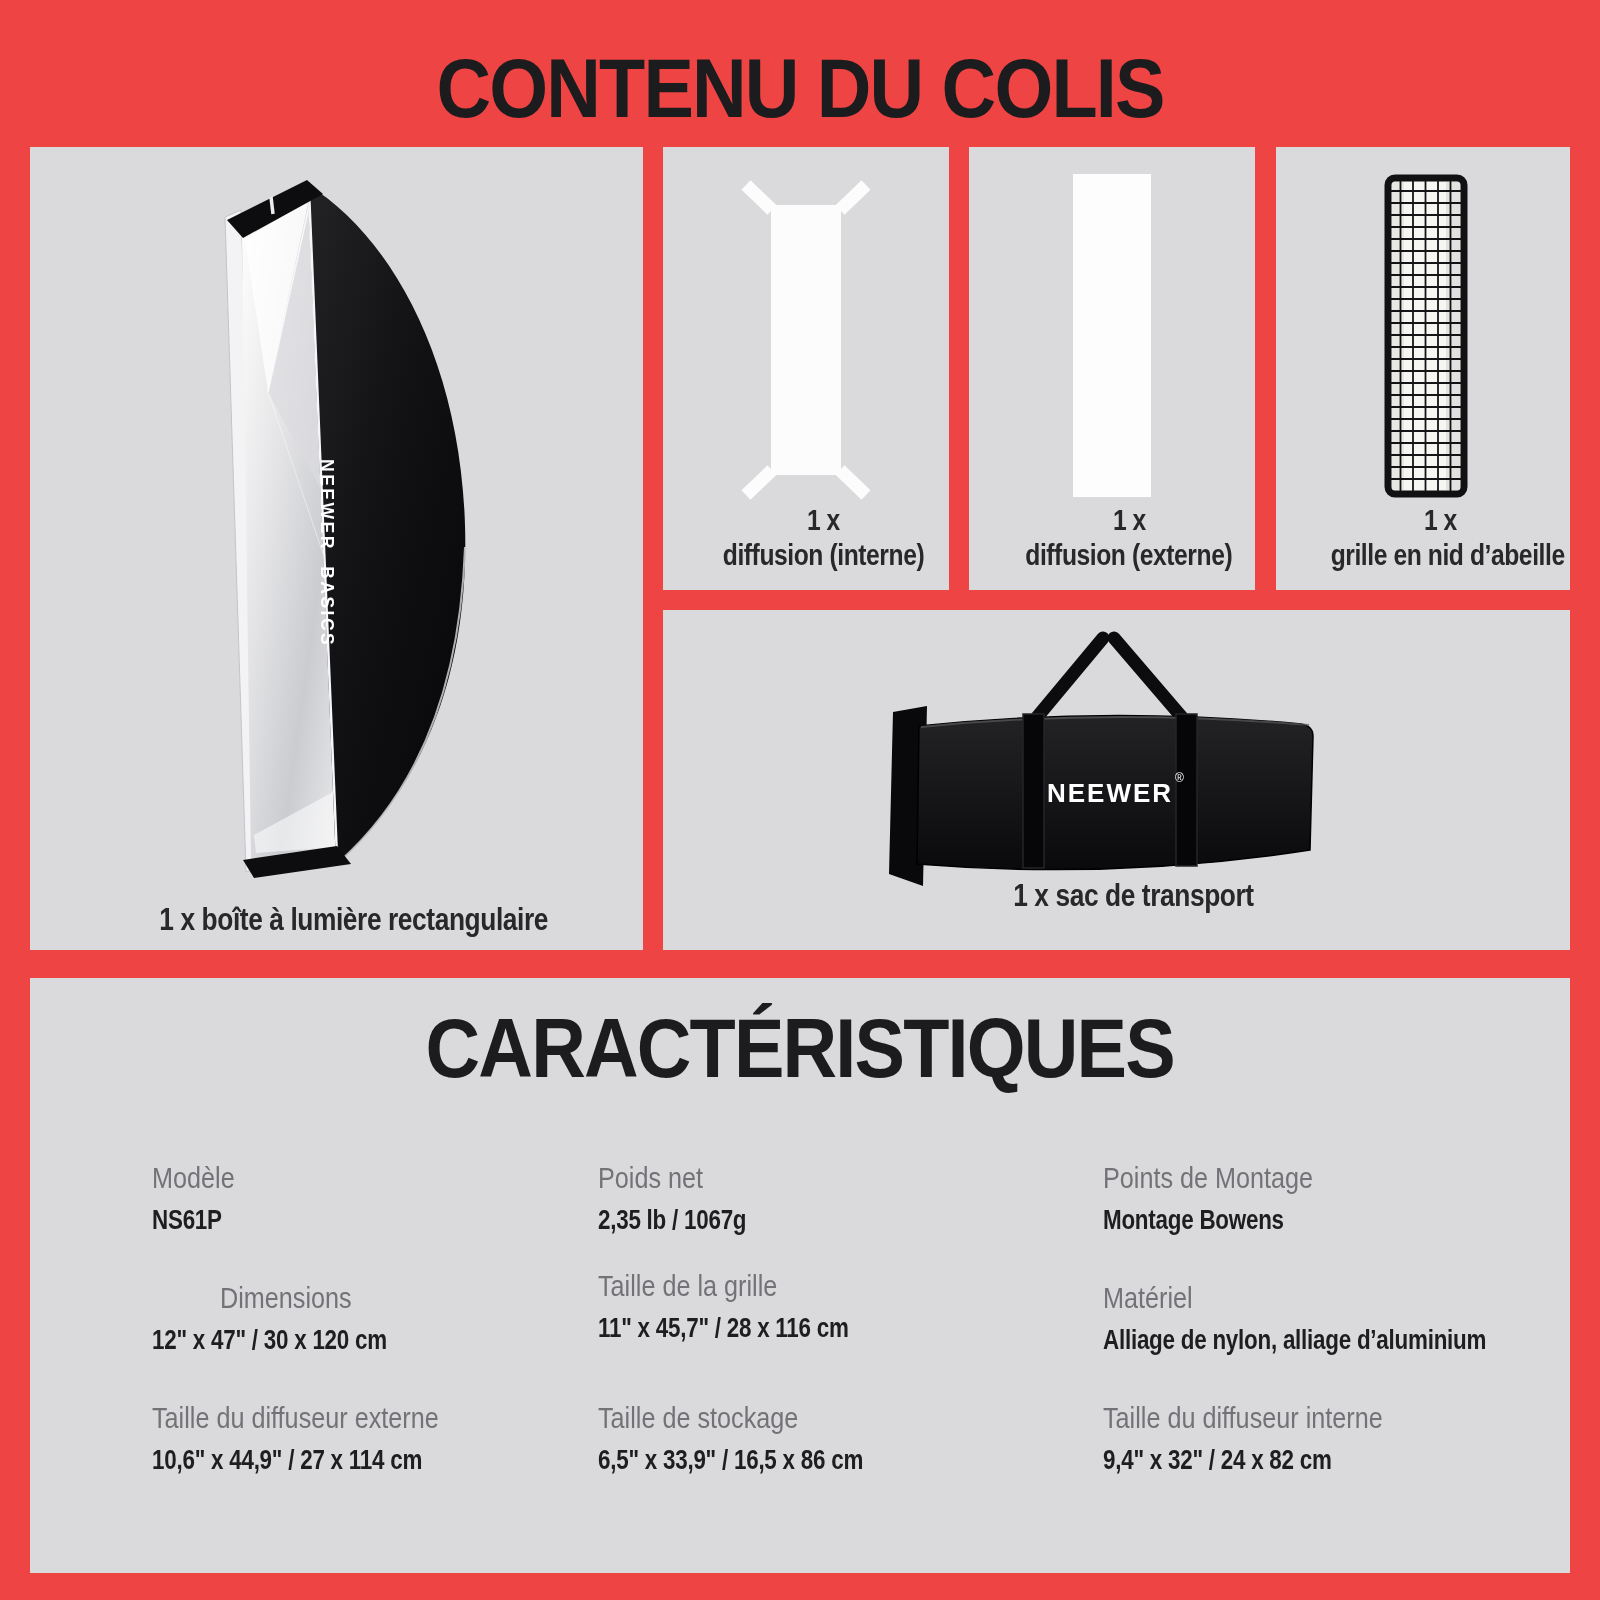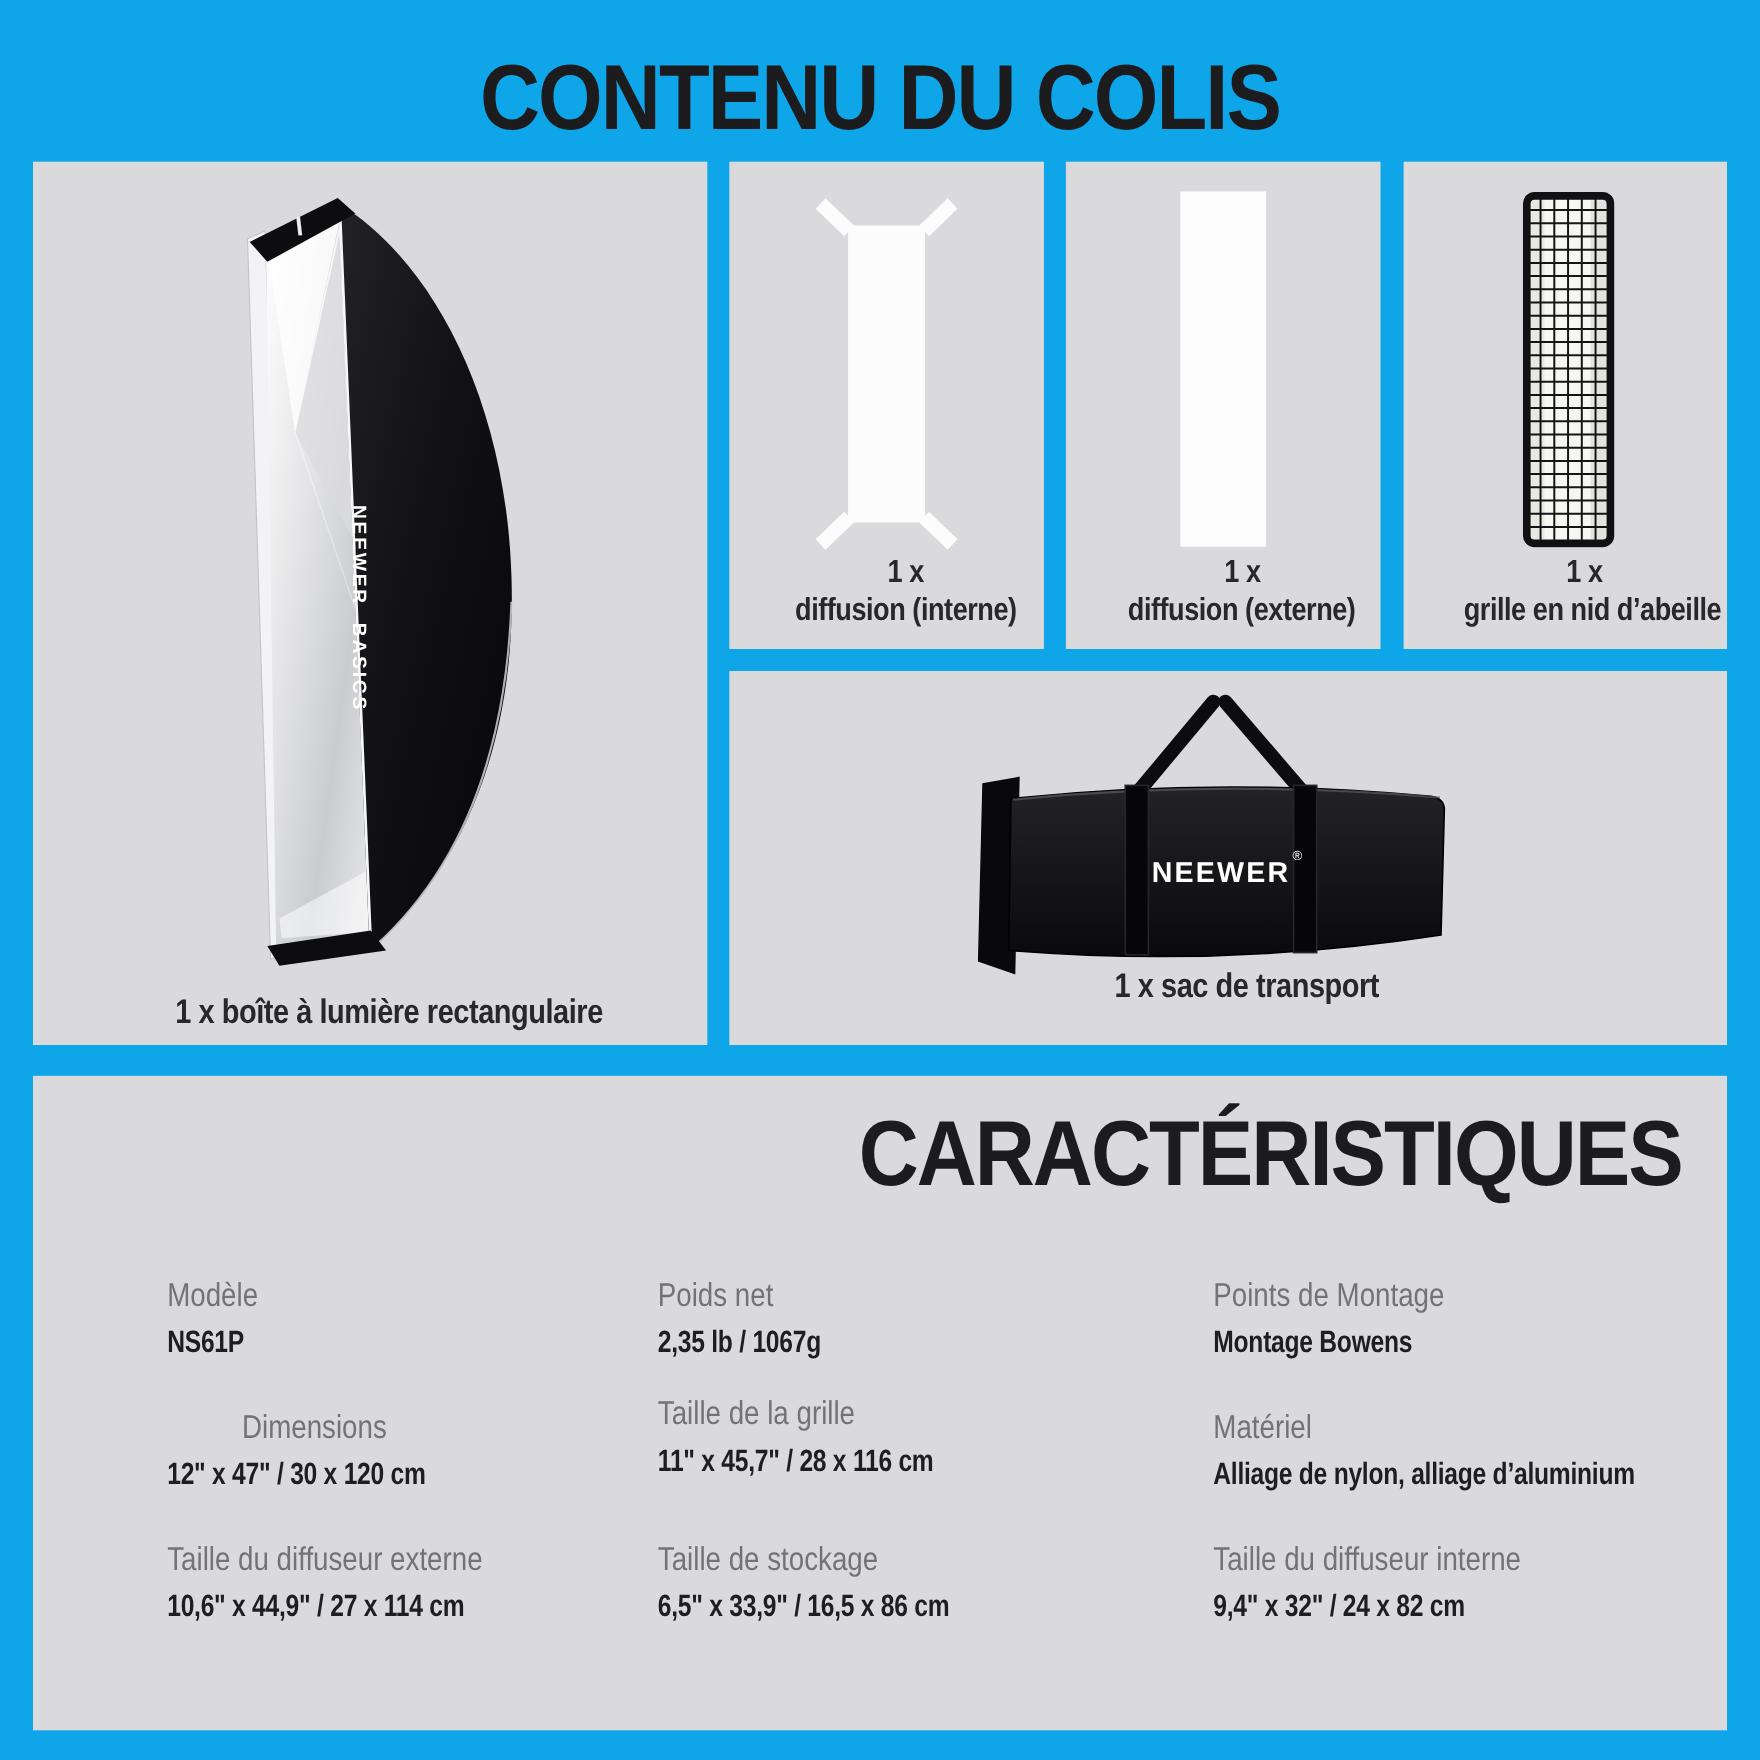--- a/index.html
+++ b/index.html
@@ -1,19 +1,19 @@
 <!DOCTYPE html>
 <html><head>
 <meta charset="utf-8">
 <style>
   * { margin:0; padding:0; box-sizing:border-box; }
   html,body { background:#f5f5f7; }
   #stage {
     position:relative; width:1600px; height:1600px;
-    background:#0ea5e9; overflow:hidden;
+    background:#ef4444; overflow:hidden;
     font-family:"Liberation Sans","DejaVu Sans",sans-serif;
     color:#1c1c1e;
   }
   .panel { position:absolute; background:#dadadd; }
   .big-title {
     position:absolute; left:0; width:100%; text-align:center;
     font-size:84px; font-weight:700; letter-spacing:-2px; line-height:1;
     color:#1c1c1e; white-space:nowrap;
   }
   .big-title .sx { display:inline-block; transform:scaleX(.9); transform-origin:50% 50%; }
@@ -173,21 +173,21 @@
 
       <text x="447" y="192" text-anchor="middle" font-size="26" font-weight="700" letter-spacing="2" fill="#ffffff">NEEWER</text>
       <text x="512" y="172" font-size="12" fill="#ffffff">®</text>
     </svg>
     <div class="caption cap-lg" style="top:268px;">
       <span class="sx">1 x sac de transport</span>
     </div>
   </div>
 
   <div class="panel" style="left:30px; top:978px; width:1540px; height:595px;">
-    <div class="big-title" style="top:28px;text-align:right;">
+    <div class="big-title" style="top:28px;">
       <span class="sx">CARACTÉRISTIQUES</span>
     </div>
 
     <div class="spec" style="left:122px; top:180px;">
       <div class="spec-label"><span class="sx">Modèle</span></div>
       <div class="spec-value"><span class="sx">NS61P</span></div>
     </div>
     <div class="spec" style="left:568px; top:180px;">
       <div class="spec-label"><span class="sx">Poids net</span></div>
       <div class="spec-value"><span class="sx">2,35 lb / 1067g</span></div>

